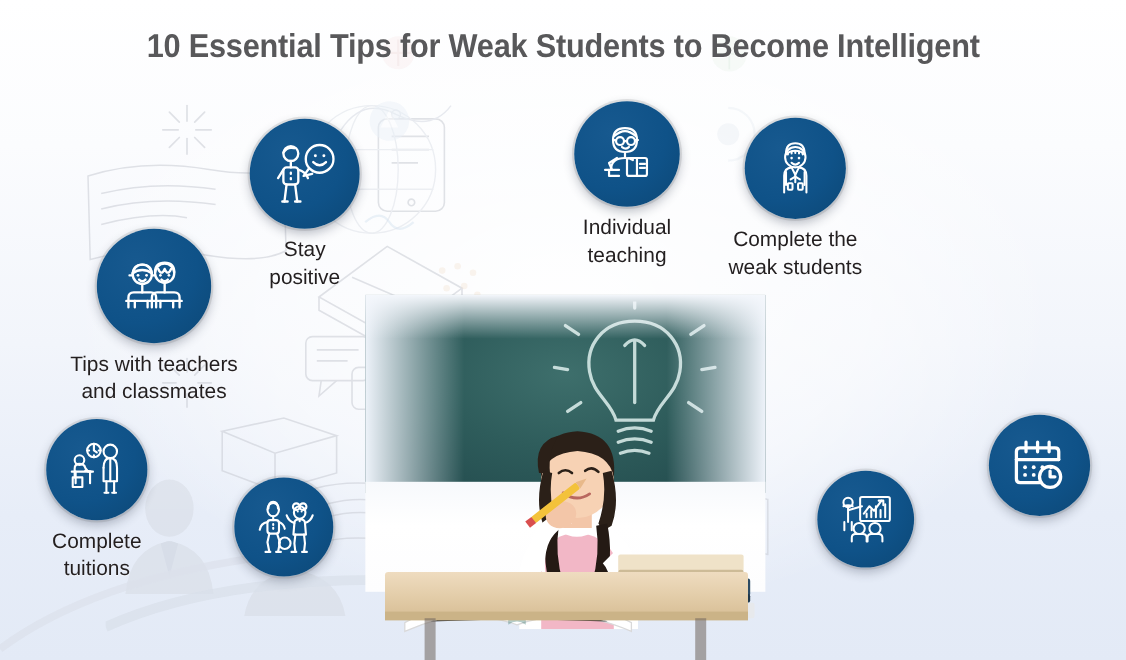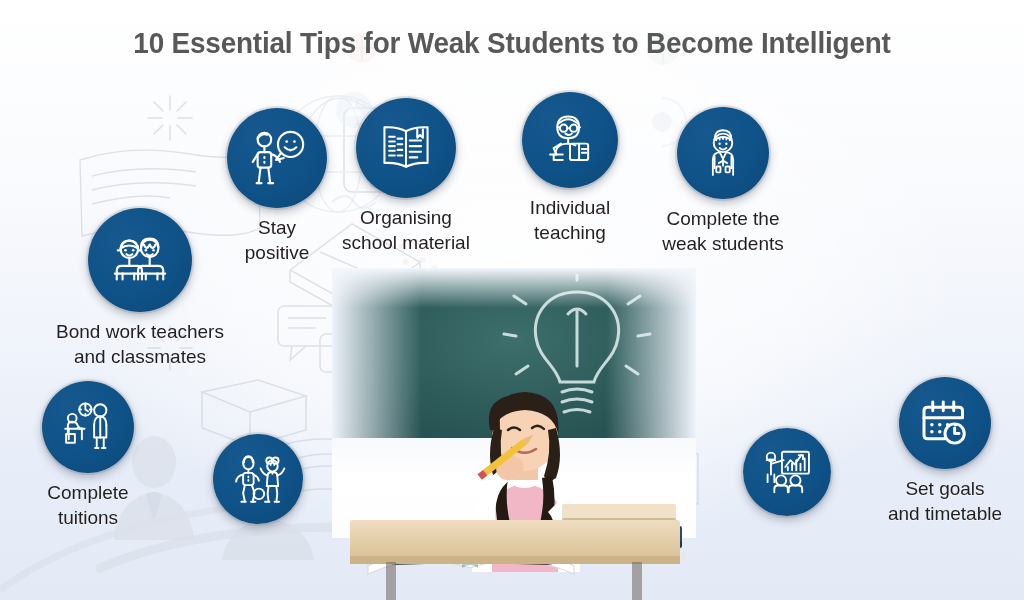--- a/index.html
+++ b/index.html
@@ -357,21 +357,21 @@
           <circle cx="46" cy="22" r="1.3" fill="#fff" stroke="none"></circle>
           <path d="M39 26 q3 3 6 0"></path>
           <path d="M8 52 v-9 q0 -5 5 -5 h16 q5 0 5 5 v9"></path>
           <path d="M30 52 v-9 q0 -5 5 -5 h16 q5 0 5 5 v9"></path>
           <path d="M6 46 h52"></path>
           <path d="M14 46 v6 M26 46 v6 M38 46 v6 M50 46 v6"></path>
           <path d="M21 30 v8 M42 29 v9"></path>
         </g>
       </svg>
     </div>
-    <div class="cap">Bond work teachers
+    <div class="cap">Tips with teachers
 and classmates</div>
   </div>
 
   <div class="node" style="left:207px;top:108px;width:140px">
     <div class="circle" style="width:100px;height:100px">
       <svg width="62" height="62" viewBox="0 0 64 64">
         <g fill="none" stroke="#fff" stroke-width="2.2" stroke-linecap="round" stroke-linejoin="round">
           <circle cx="19" cy="13" r="7"></circle>
           <path d="M12 12 q4 -6 10 -4"></path>
           <path d="M19 20 v6"></path>
@@ -385,36 +385,20 @@
           <circle cx="42" cy="15" r="1.4" fill="#fff" stroke="none"></circle>
           <circle cx="50" cy="15" r="1.4" fill="#fff" stroke="none"></circle>
           <path d="M40 21 q6 6 12 0"></path>
         </g>
       </svg>
     </div>
     <div class="cap">Stay
 positive</div>
   </div>
 
-  <div class="node" style="left:326px;top:98px;width:160px">
-    <div class="circle" style="width:100px;height:100px">
-      <svg width="60" height="60" viewBox="0 0 64 64">
-        <g fill="none" stroke="#fff" stroke-width="2.2" stroke-linecap="round" stroke-linejoin="round">
-          <path d="M32 14 q-10 -5 -23 -4 v38 q13 -1 23 4 q10 -5 23 -4 V10 q-13 -1 -23 4 z"></path>
-          <path d="M32 14 v38"></path>
-          <path d="M14 20 h6 M14 25 h6 M14 30 h6 M14 35 h6 M14 40 h6"></path>
-          <path d="M23 22 h5 M23 28 h5 M23 34 h5 M23 40 h5"></path>
-          <path d="M36 24 h12 M36 30 h12 M36 36 h12 M36 42 h8"></path>
-          <path d="M44 12 v9 l3 -3 l3 3 v-9"></path>
-        </g>
-      </svg>
-    </div>
-    <div class="cap">Organising
-school material</div>
-  </div>
 
   <div class="node" style="left:500px;top:92px;width:140px">
     <div class="circle" style="width:96px;height:96px">
       <svg width="58" height="58" viewBox="0 0 64 64">
         <g fill="none" stroke="#fff" stroke-width="2.2" stroke-linecap="round" stroke-linejoin="round">
           <path d="M18 18 q0 -12 12 -12 q12 0 12 12 q0 12 -12 12 q-12 0 -12 -12 z"></path>
           <path d="M19 14 q6 -5 11 -5 q5 0 11 5"></path>
           <circle cx="25" cy="19" r="4"></circle>
           <circle cx="36" cy="19" r="4"></circle>
           <path d="M29 19 h3 M18 18 h3 M40 18 h3"></path>
@@ -476,22 +460,20 @@
             <circle cx="44" cy="34" r="2"></circle>
           <circle cx="17" cy="42" r="2"></circle>
             <circle cx="26" cy="42" r="2"></circle>
         </g>
         <g fill="none" stroke="#fff" stroke-width="3.4" stroke-linecap="round" stroke-linejoin="round">
           <circle cx="43" cy="44" r="11"></circle>
           <path d="M43 38 v6 h5"></path>
         </g>
       </svg>
     </div>
-    <div class="cap">Set goals
-and timetable</div>
   </div>
 
   <div class="node" style="left:688px;top:428px;width:198px">
     <div class="circle" style="width:88px;height:88px">
       <svg width="54" height="54" viewBox="0 0 64 64">
         <g fill="none" stroke="#fff" stroke-width="2.2" stroke-linecap="round" stroke-linejoin="round">
           <rect x="26" y="8" width="32" height="26" rx="2"></rect>
           <path d="M30 26 l6 -8 l5 5 l8 -11"></path>
           <path d="M46 12 h5 v5"></path>
           <path d="M33 30 v-4 M38 30 v-8 M43 30 v-12 M48 30 v-8 M53 30 v-14"></path>

